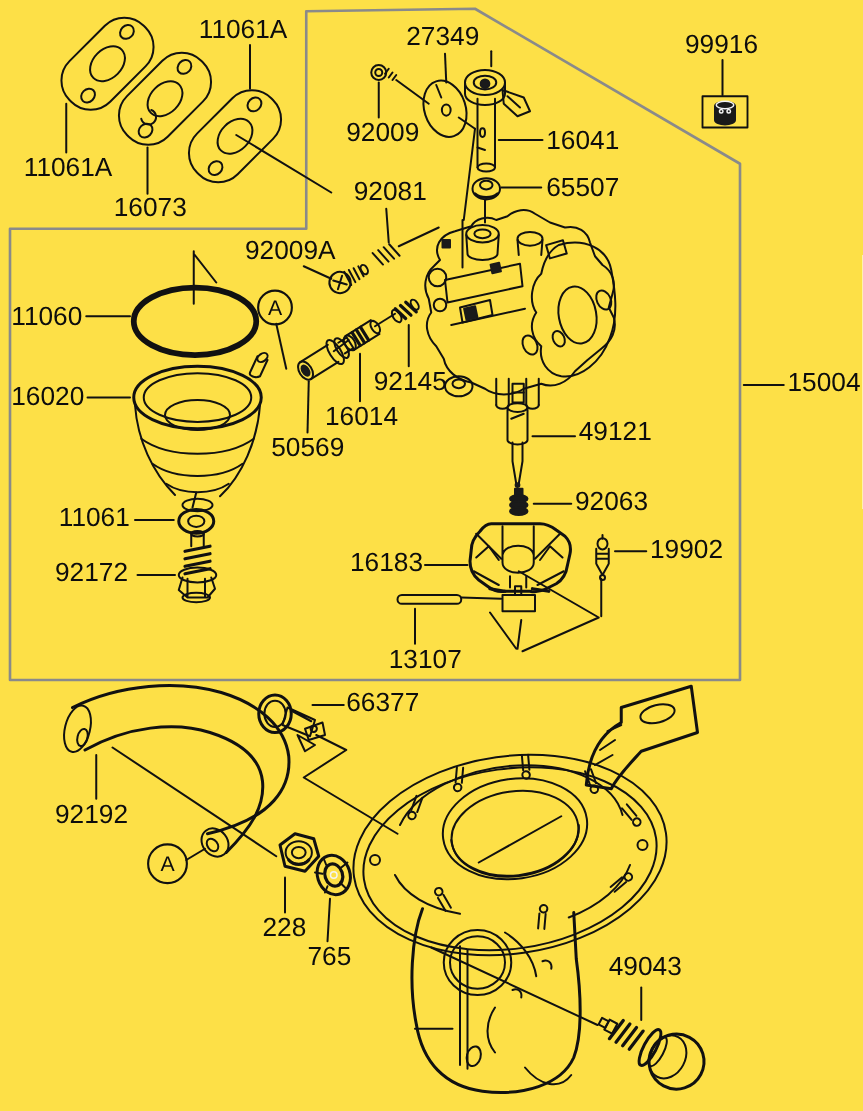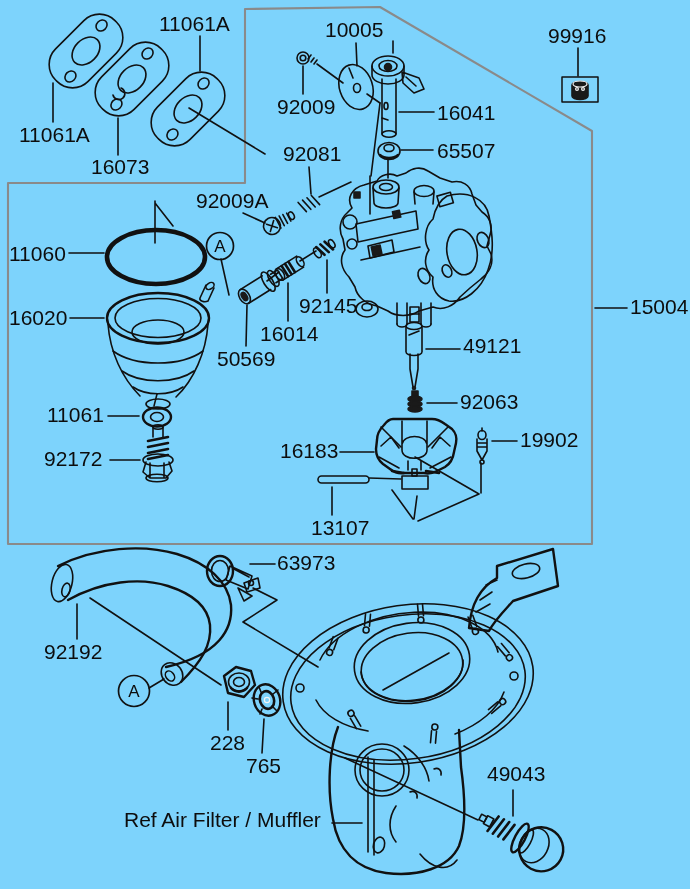--- a/index.html
+++ b/index.html
@@ -1,16 +1,16 @@
 <!DOCTYPE html>
 <html><head>
 <meta charset="utf-8">
 <style>
   html,body{margin:0;padding:0;background:#fff;}
-  #stage{position:relative;width:690px;height:889px;background:#7dd3fc;overflow:hidden;
+  #stage{position:relative;width:690px;height:889px;background:#fde047;overflow:hidden;
          font-family:"Liberation Sans",sans-serif;}
   #art{position:absolute;left:0;top:0;}
   #art *{fill:none;stroke:#111;stroke-width:1.6;stroke-linecap:round;stroke-linejoin:round;}
   #art .ld{stroke:#6f6f6f;stroke-width:1.8;}
   #art .bx{stroke:#8a8a8a;stroke-width:2.1;}
   #art .th{stroke-width:2.4;}
   #art .xth{stroke-width:4.6;}
   #art .tn{stroke-width:1.2;}
   #art .dk{fill:#1a1a1a;stroke:#1a1a1a;}
   #art .coil{stroke-width:2.6;}
@@ -367,21 +367,21 @@
     <path class="coil" d="M-29,-9 L-32,9 M-23,-9 L-26,9 M-17,-9 L-20,9 M-11,-9 L-14,9"></path>
     <ellipse class="th" cx="0" cy="0" rx="5" ry="16"></ellipse>
     <ellipse cx="7" cy="0" rx="4.5" ry="13"></ellipse>
     <circle class="th" cx="24" cy="0" r="22"></circle>
     <ellipse cx="16" cy="0" rx="14" ry="18"></ellipse>
   </g>
 
 </svg>
 
 <div class="plabel" style="left:159px;top:13px">11061A</div>
-<div class="plabel" style="left:325px;top:19px">10005</div>
+<div class="plabel" style="left:325px;top:19px">27349</div>
 <div class="plabel" style="left:548px;top:25px">99916</div>
 <div class="plabel" style="left:277px;top:96px">92009</div>
 <div class="plabel" style="left:437px;top:102px">16041</div>
 <div class="plabel" style="left:19px;top:124px">11061A</div>
 <div class="plabel" style="left:437px;top:140px">65507</div>
 <div class="plabel" style="left:283px;top:143px">92081</div>
 <div class="plabel" style="left:91px;top:156px">16073</div>
 <div class="plabel" style="left:196px;top:190px">92009A</div>
 <div class="plabel" style="left:9px;top:243px">11060</div>
 <div class="plabel" style="left:630px;top:296px">15004</div>
@@ -389,23 +389,22 @@
 <div class="plabel" style="left:9px;top:307px">16020</div>
 <div class="plabel" style="left:260px;top:323px">16014</div>
 <div class="plabel" style="left:463px;top:335px">49121</div>
 <div class="plabel" style="left:217px;top:348px">50569</div>
 <div class="plabel" style="left:460px;top:391px">92063</div>
 <div class="plabel" style="left:47px;top:404px">11061</div>
 <div class="plabel" style="left:280px;top:440px">16183</div>
 <div class="plabel" style="left:520px;top:429px">19902</div>
 <div class="plabel" style="left:44px;top:448px">92172</div>
 <div class="plabel" style="left:311px;top:517px">13107</div>
-<div class="plabel" style="left:277px;top:552px">63973</div>
+<div class="plabel" style="left:277px;top:552px">66377</div>
 <div class="plabel" style="left:44px;top:641px">92192</div>
 <div class="plabel" style="left:210px;top:732px">228</div>
 <div class="plabel" style="left:246px;top:755px">765</div>
 <div class="plabel" style="left:487px;top:763px">49043</div>
-<div class="plabel" style="left:124px;top:809px">Ref Air Filter / Muffler</div>
 
 <div class="marker" style="left:204px;top:238px">A</div>
 <div class="marker" style="left:118px;top:683px">A</div>
 
 </div>
 
 </body></html>

